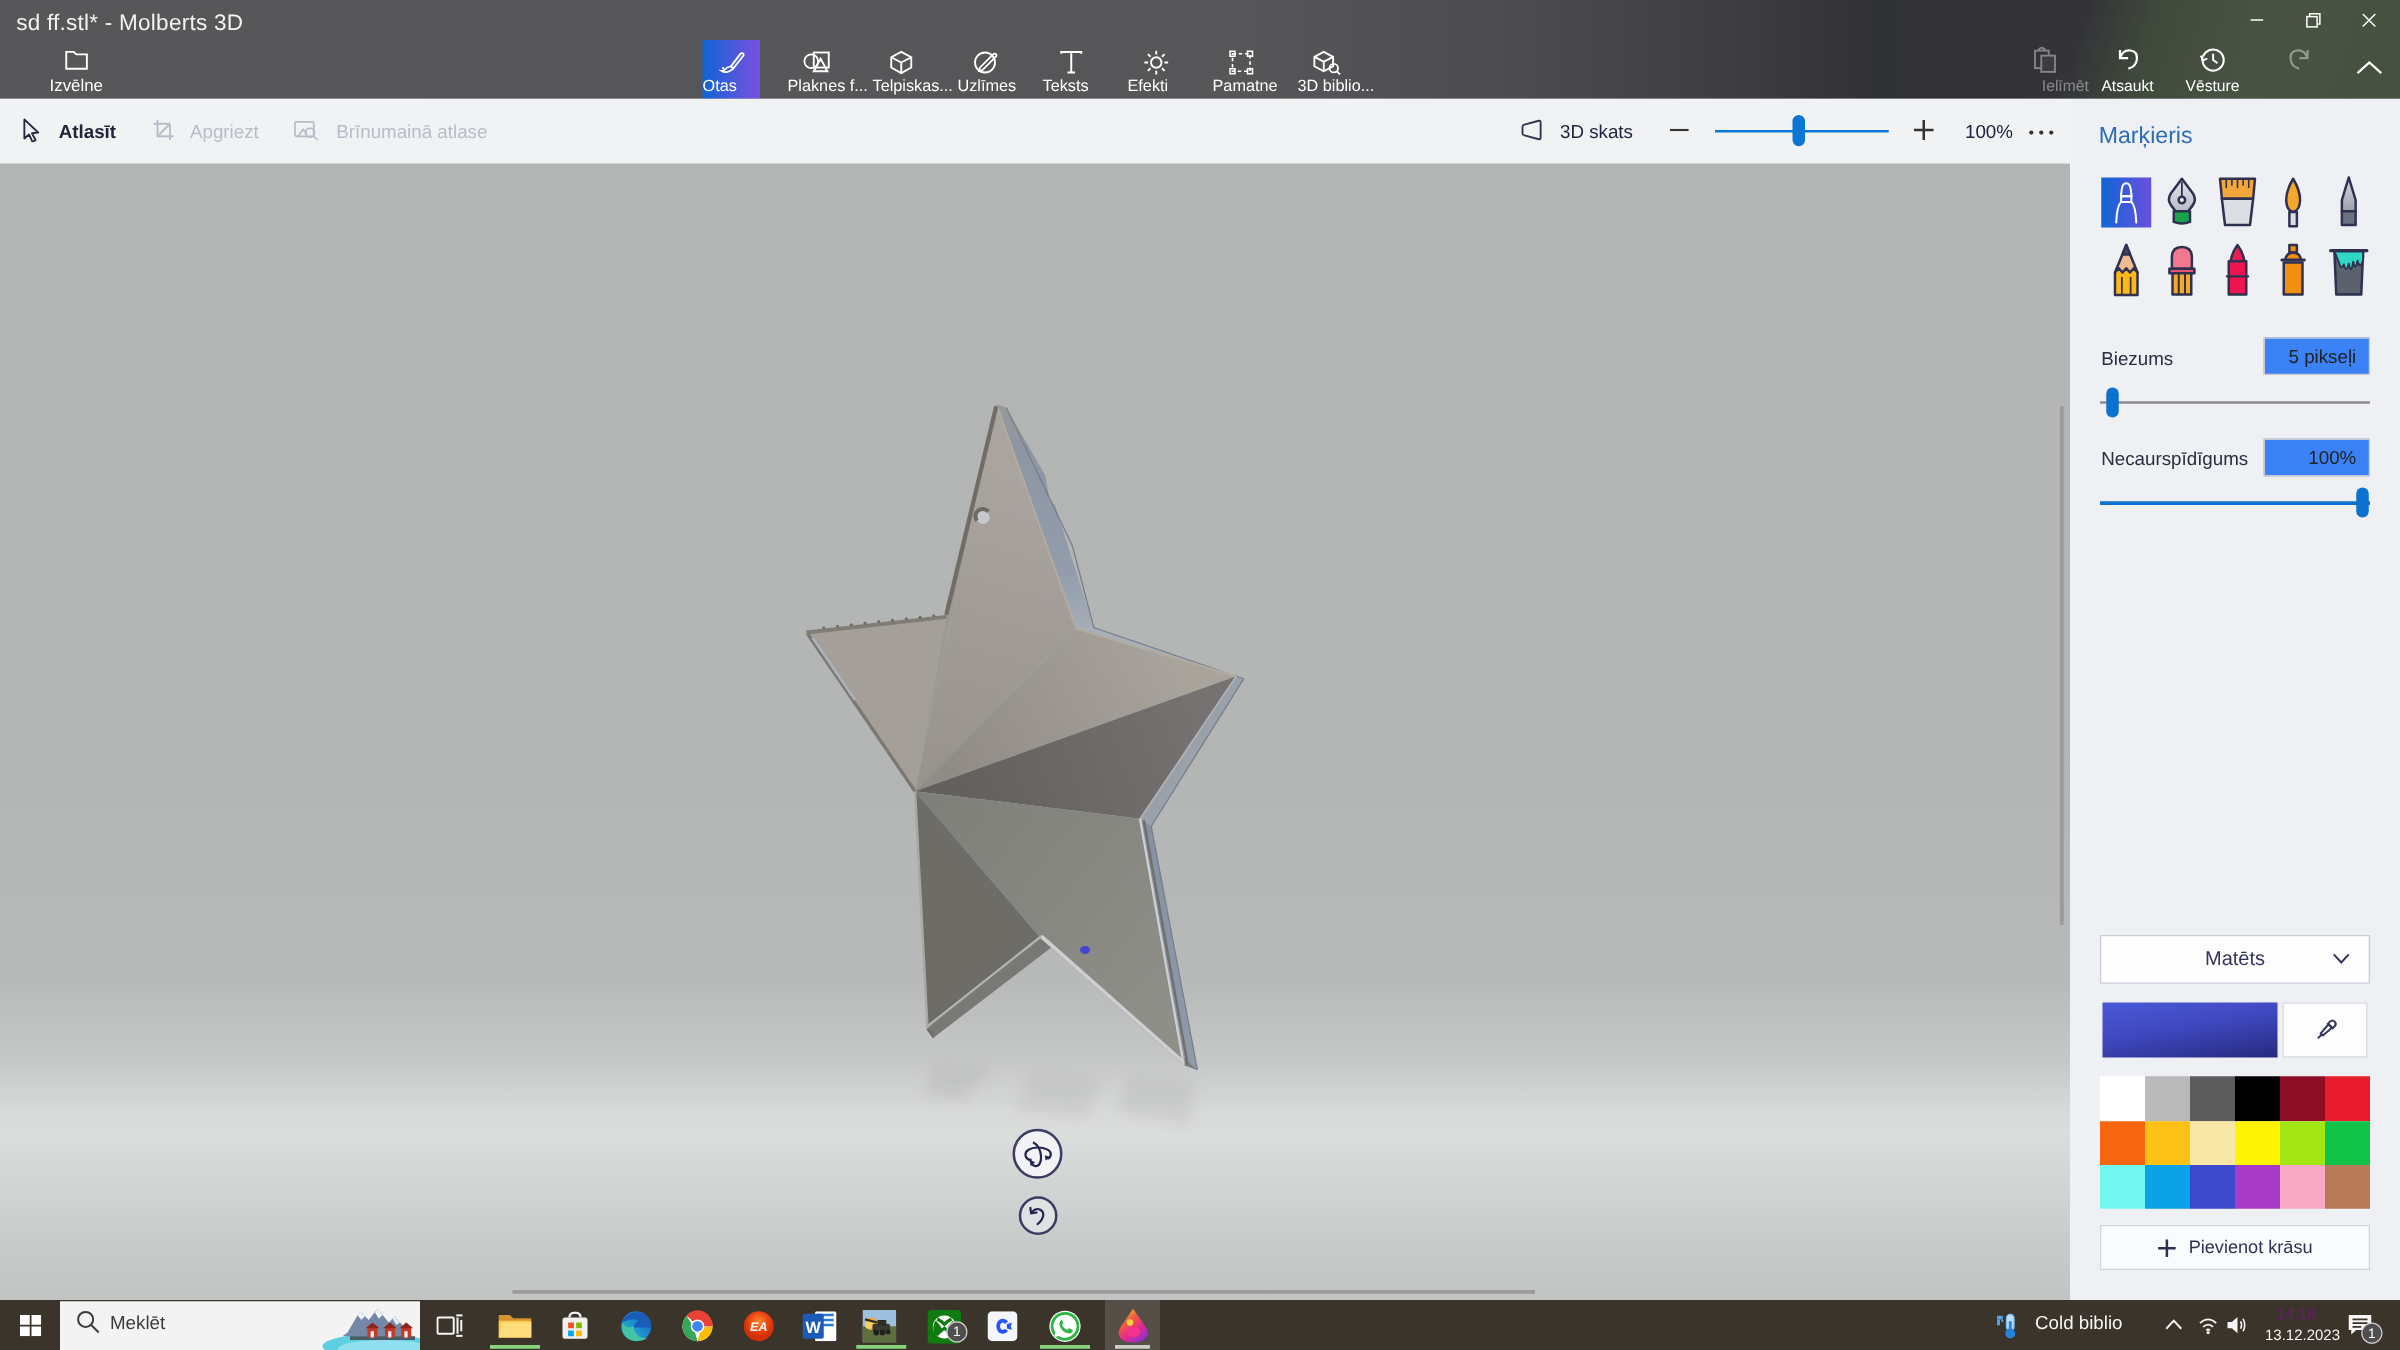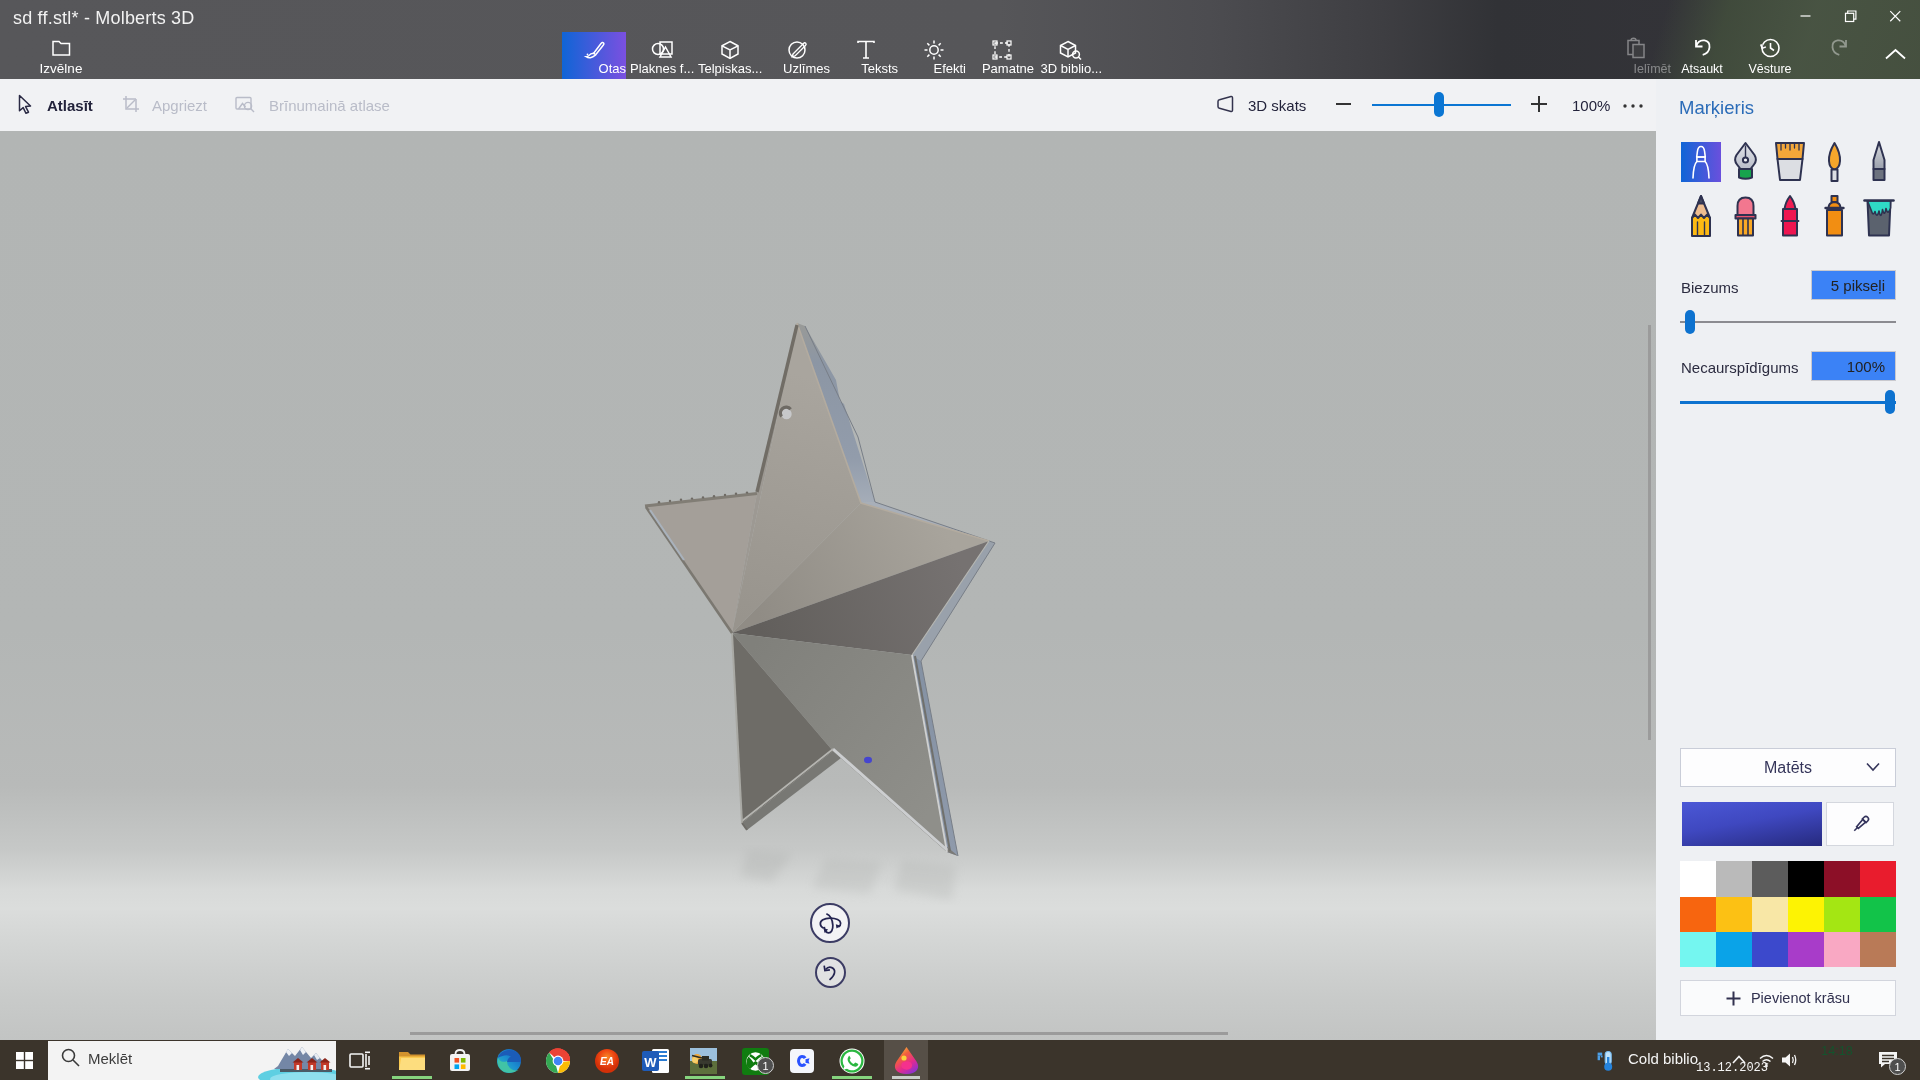--- a/index.html
+++ b/index.html
@@ -5,21 +5,21 @@
   * { margin:0; padding:0; box-sizing:border-box; }
   html,body { width:1920px; height:1080px; overflow:hidden; }
   body { font-family:"Liberation Sans", sans-serif; position:relative; background:#b4b6b5; -webkit-font-smoothing:antialiased; }
   .abs { position:absolute; }
 
   
   #ribbon { left:0; top:0; width:1920px; height:79px;
     background:linear-gradient(90deg,#57575a 0%,#565659 52%,#4c4c50 63%,#3e3e42 72%,#313236 78%,#333338 88%,#3a3a40 100%);
   }
   #title-text { left:13px; top:8px; color:#f2f2f2; font-size:18px; letter-spacing:0.2px; }
-  .tab { top:32px; width:64px; height:47px; color:#fff; text-align:right; }
+  .tab { top:32px; width:46px; height:47px; color:#fff; text-align:left; }
   .tab .lbl { position:absolute; left:0; right:0; top:29px; font-size:13px; white-space:nowrap; }
   .tab svg { position:absolute; left:50%; top:5px; transform:translateX(-50%); }
   #tab-sel { background:linear-gradient(90deg,#0f65d6,#7b50e0); }
   .menu-btn { left:14px; top:32px; width:46px; height:45px; color:#7f1d1d;margin-left:24px; }
   .rbtn { top:33px; width:56px; height:44px; color:#fff; text-align:center; }
   .rbtn .lbl { position:absolute; left:-8px; right:-8px; top:29px; font-size:12.5px; }
   .rbtn svg { position:absolute; left:50%; top:2px; transform:translateX(-50%); }
   .dim { opacity:0.4;text-align:right; }
   .winbtn { top:0px; width:45px; height:32px; }
 
@@ -612,19 +612,19 @@
     <path d="M2 6.5 Q8.5 0.5 15 6.5"></path>
     <path d="M4.5 9.5 Q8.5 5.8 12.5 9.5"></path>
     <path d="M7 12.2 Q8.5 11 10 12.2"></path>
   </g>
   <circle cx="8.5" cy="14" r="1.3" fill="#f5f5f5"></circle>
 </svg>
 <svg class="abs" style="left:1781px; top:1052px;" width="17" height="16" viewBox="0 0 17 16">
   <polygon points="1,5.5 4.5,5.5 9,1.5 9,14.5 4.5,10.5 1,10.5" fill="#f5f5f5"></polygon>
   <path d="M11.5 5 Q13 8 11.5 11 M13.5 3 Q16 8 13.5 13" fill="none" stroke="#f5f5f5" stroke-width="1.3"></path>
 </svg>
-<div class="abs" style="left:1806px; top:1044px; width:62px; text-align:center; font-size:12.5px; color:#14532d;">14:18</div>
-<div class="abs" style="left:1692px; top:1061px; width:80px; text-align:center; font-size:12px; color:#f5f5f5;font-family:Liberation Mono, monospace;">13.12.2023</div>
+<div class="abs" style="left:1806px; top:1044px; width:62px; text-align:center; font-size:12.5px; color:#701a75;">14:18</div>
+<div class="abs" style="left:1802px; top:1061px; width:80px; text-align:center; font-size:12px; color:#f5f5f5;">13.12.2023</div>
 <svg class="abs" style="left:1878px; top:1051px;" width="20" height="18" viewBox="0 0 20 18">
   <path d="M1 1 H19 V13 H7 L3 16.5 V13 H1 Z" fill="#f5f5f5"></path>
   <path d="M4 4.5 H16 M4 7.5 H16 M4 10.5 H11" stroke="#3b342b" stroke-width="1.3"></path>
 </svg>
 <div class="abs" style="left:1889px; top:1058px; width:17px; height:17px; border-radius:50%; background:#4f4f4f; border:1.5px solid #cfcfcf; color:#fff; font-size:11px; text-align:center; line-height:17px;">1</div>
 
 </body></html>

